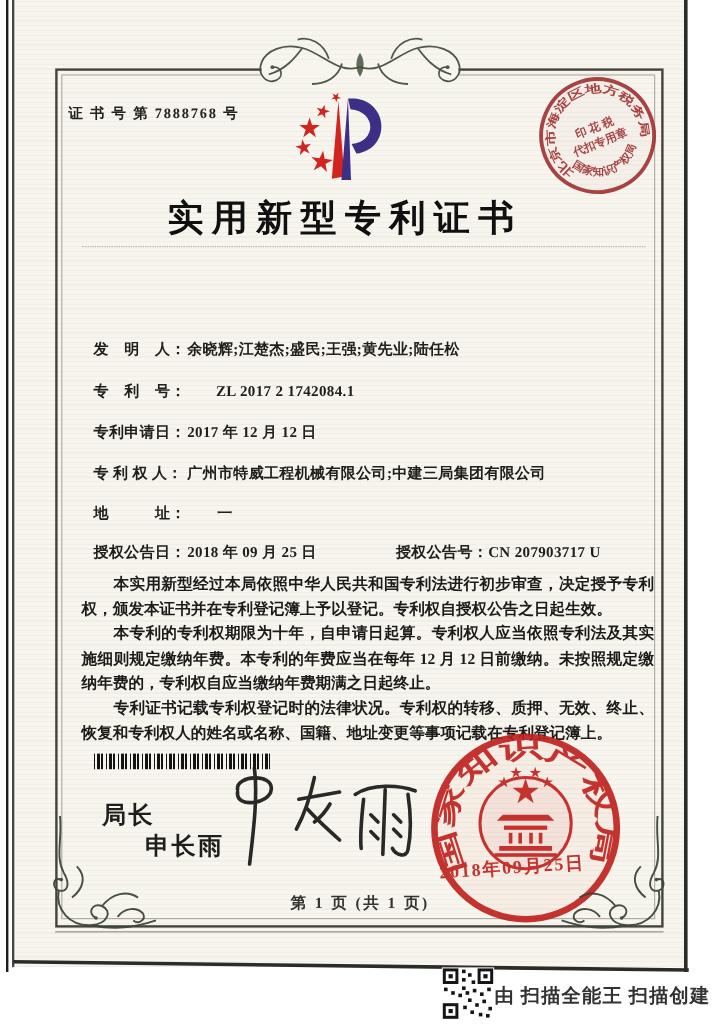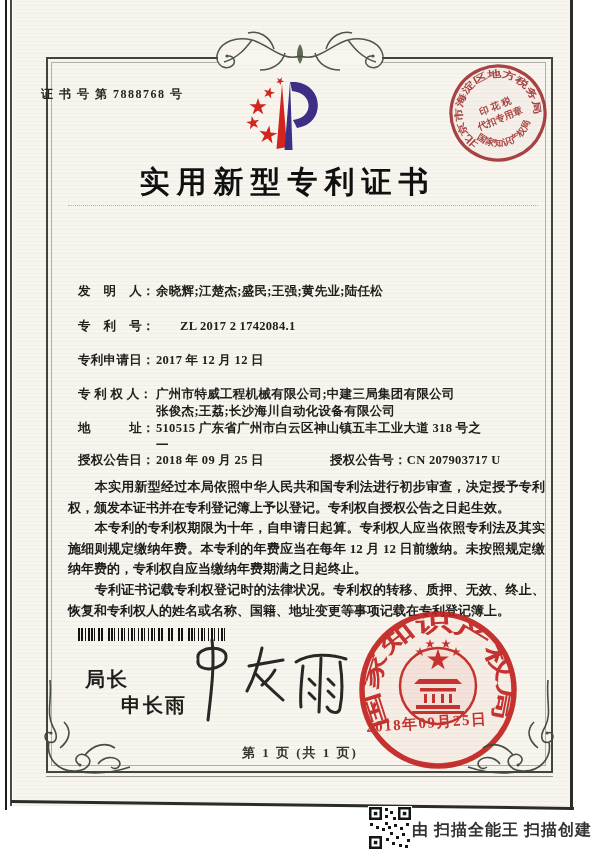--- a/index.html
+++ b/index.html
@@ -15,21 +15,21 @@
     background-image:repeating-linear-gradient(0deg,rgba(160,166,148,0.08) 0 1px,transparent 1px 4px);
   }
   .edge-l1{left:5px;top:0;width:2px;height:810px;background:#1d1d1b;}
   .edge-l2{left:10px;top:0;width:2px;height:806px;background:#4a4a44;}
   .edge-r{left:570px;top:0;width:3px;height:810px;background:#2b2b28;}
   .edge-b{left:11px;top:800px;width:563px;height:3px;background:#2b2b28;
     transform:rotate(0.7deg);transform-origin:left center;}
   .frame{left:46px;top:57px;width:503px;height:712px;border:2px solid #45443c;}
   .frame-inner{left:51px;top:62px;width:493px;height:702px;border:1px solid rgba(95,93,82,0.45);}
   .frame-b2{left:46px;top:776px;width:507px;height:1px;background:rgba(70,68,58,0.55);}
-  .certno{left:41px;top:86px;font-size:12px;font-weight:600;letter-spacing:1.5px;color:#23231f;}
+  .certno{left:57px;top:86px;font-size:12px;font-weight:600;letter-spacing:1.5px;color:#23231f;}
   .title{left:0;top:162px;width:575px;text-align:center;font-size:30px;font-weight:700;
     letter-spacing:7px;color:#101010;}
   .dotline{left:68px;top:205px;width:470px;border-top:1px dotted rgba(120,118,108,0.5);}
   .row{position:absolute;left:78px;display:flex;align-items:flex-start;
     color:#21201c;font-size:12.5px;font-weight:600;letter-spacing:0.3px;line-height:17px;}
   .row .lab{width:78px;flex:0 0 auto;}
   .row .val span{display:block;}
   .row-right{left:330px;}
   .paras{left:68px;top:477px;width:477px;font-size:13px;line-height:20.6px;
     text-align:justify;color:#1c1c1a;}
@@ -119,27 +119,25 @@
   <span>ZL 2017 2 1742084.1</span>
 </div>
 <div class="row" style="top:352px;">
   <span class="lab">专利申请日：</span>
   <span>2017 年 12 月 12 日</span>
 </div>
 <div class="row" style="top:386px;">
   <span class="lab">专 利 权 人：</span>
   <span class="val">
     <span>广州市特威工程机械有限公司;中建三局集团有限公司</span>
-    <span>张俊杰;王荔;长沙海川自动化设备有限公司</span>
   </span>
 </div>
-<div class="row" style="top:420px;">
+<div class="row" style="top:420px;gap:25px;">
   <span class="lab">地　　　址：</span>
   <span class="val">
-    <span>510515 广东省广州市白云区神山镇五丰工业大道 318 号之</span>
     <span>一</span>
   </span>
 </div>
 <div class="row" style="top:452px;">
   <span class="lab">授权公告日：</span>
   <span>2018 年 09 月 25 日</span>
 </div>
 <div class="row row-right" style="top:452px;">
   <span>授权公告号：</span>
   <span>CN 207903717 U</span>

